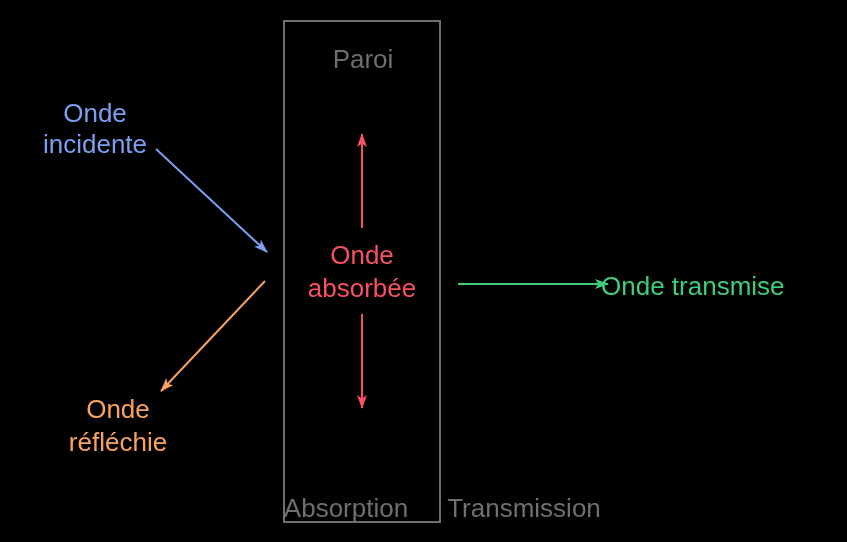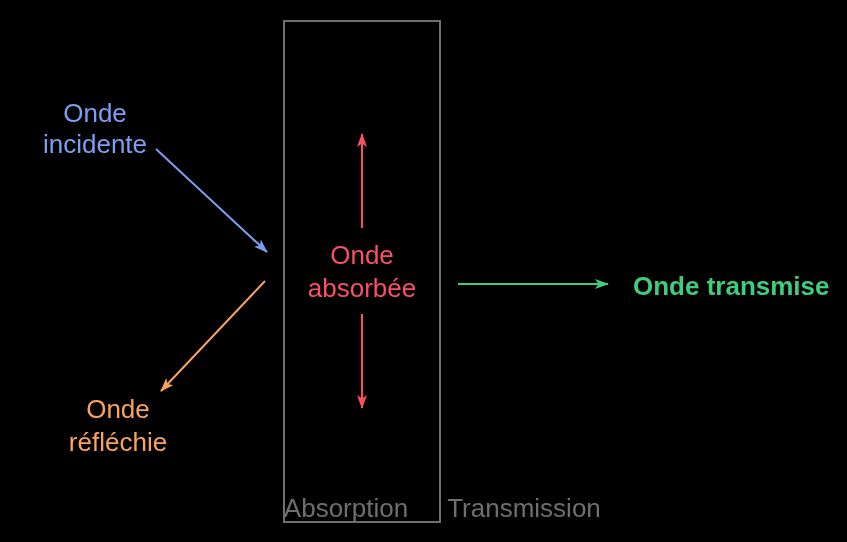--- a/index.html
+++ b/index.html
@@ -40,21 +40,21 @@
   .gray   { color: var(--color-muted_gray, #6f6f6f); }
   .blue   { color: var(--color-incident_blue, #7c9ff2); }
   .red    { color: var(--color-absorbed_red, #fa5064); }
   .orange { color: var(--color-reflected_orange, #f9a35f); }
   .green  { color: var(--color-transmitted_green, #3fcd7d); }
 
   .paroi        { left: 363px; top: 44px; }
   .incident     { left: 95px;  top: 98px; }
   .absorbed     { left: 362px; top: 239px; line-height: 33px; }
   .reflected    { left: 118px; top: 393px; line-height: 33px; }
-  .transmitted  { left: 633px; top: 271px; transform: none; white-space: nowrap; text-align: right; font-weight: bold; }
+  .transmitted  { left: 601px; top: 271px; transform: none; white-space: nowrap; text-align: right; }
   .reflexion    { left: 174px; top: 493px; }
   .absorption   { left: 346px; top: 493px; }
   .transmission { left: 524px; top: 493px; }
 
   .arrow {
     stroke-width: 2;
     fill: none;
   }
   .stroke-blue   { stroke: var(--color-incident_blue, #7c9ff2); }
   .stroke-red    { stroke: var(--color-absorbed_red, #fa5064); }
@@ -88,20 +88,21 @@
       </marker>
     </defs>
 
     <line class="arrow stroke-blue" x1="156" y1="149" x2="267" y2="252" marker-end="url(#ah-blue)"></line>
     <line class="arrow stroke-orange" x1="265" y1="281" x2="161" y2="391" marker-end="url(#ah-orange)"></line>
     <line class="arrow stroke-red" x1="362" y1="228" x2="362" y2="134" marker-end="url(#ah-red)"></line>
     <line class="arrow stroke-red" x1="362" y1="314" x2="362" y2="408" marker-end="url(#ah-red)"></line>
     <line class="arrow stroke-green" x1="458" y1="284" x2="608" y2="284" marker-end="url(#ah-green)"></line>
   </svg>
 
+  <div class="label gray paroi">Paroi</div>
 
   <div class="label blue incident">Onde
 incidente</div>
 
   <div class="label red absorbed">Onde
 absorbée</div>
 
   <div class="label orange reflected">Onde
 réfléchie</div>
 

